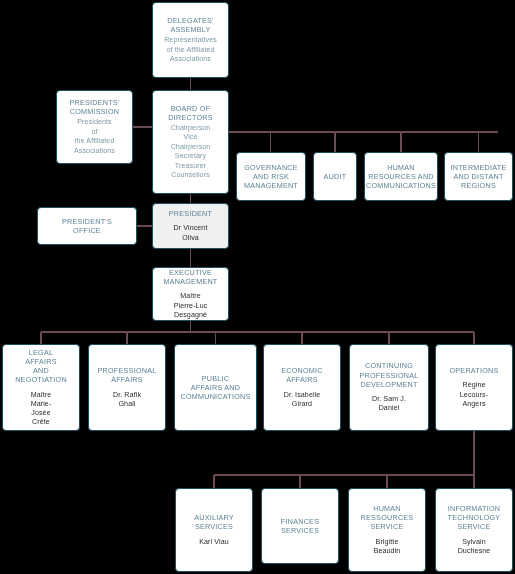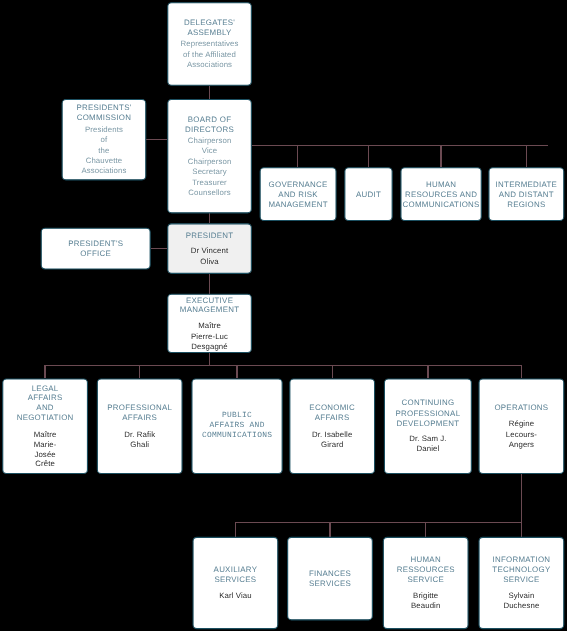--- a/index.html
+++ b/index.html
@@ -91,21 +91,21 @@
         <div class="title">DELEGATES'
 ASSEMBLY</div>
         <div class="subtitle">Representatives
 of the Affiliated
 Associations</div>
       </div>
       <div class="node" style="left: 56px; top: 90px; width: 77px; height: 74px;">
         <div class="title">PRESIDENTS'
 COMMISSION</div>
         <div class="subtitle">Presidents of
-the Chauvette
+the Affiliated
 Associations</div>
       </div>
       <div class="node" style="left: 152px; top: 90px; width: 77px; height: 104px;">
         <div class="title">BOARD OF
 DIRECTORS</div>
         <div class="subtitle">Chairperson
 Vice Chairperson
 Secretary
 Treasurer
 Counsellors</div>
@@ -145,21 +145,21 @@
         <div class="title">LEGAL AFFAIRS
 AND NEGOTIATION</div>
         <div class="person">Maître Marie-Josée
 Crête</div>
       </div>
       <div class="node no-gap" style="left: 88px; top: 344px; width: 78px; height: 87px;">
         <div class="title">PROFESSIONAL
 AFFAIRS</div>
         <div class="person">Dr. Rafik Ghali</div>
       </div>
-      <div class="node no-gap" style="left: 174px; top: 344px; width: 83px; height: 87px; font-family: Liberation Mono, monospace;">
+      <div class="node no-gap" style="left: 174px; top: 344px; width: 83px; height: 87px;">
         <div class="title">PUBLIC
 AFFAIRS AND
 COMMUNICATIONS</div>
       </div>
       <div class="node no-gap" style="left: 263px; top: 344px; width: 78px; height: 87px;">
         <div class="title">ECONOMIC
 AFFAIRS</div>
         <div class="person">Dr. Isabelle Girard</div>
       </div>
       <div class="node no-gap" style="left: 349px; top: 344px; width: 80px; height: 87px;">

